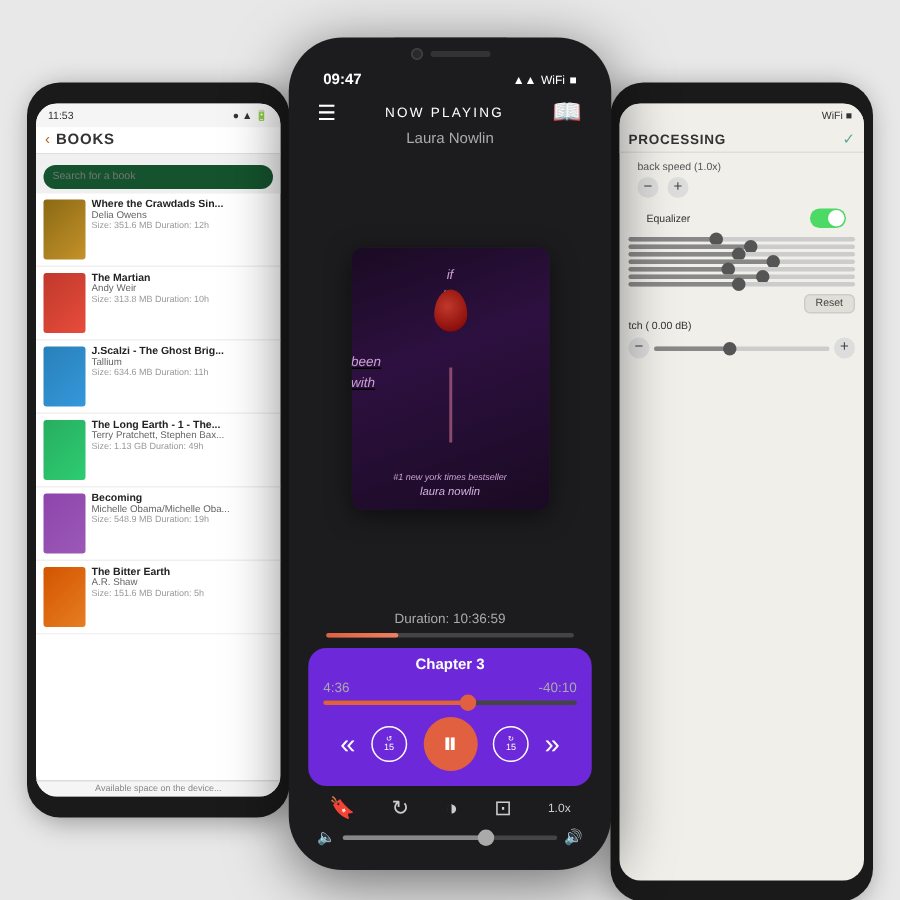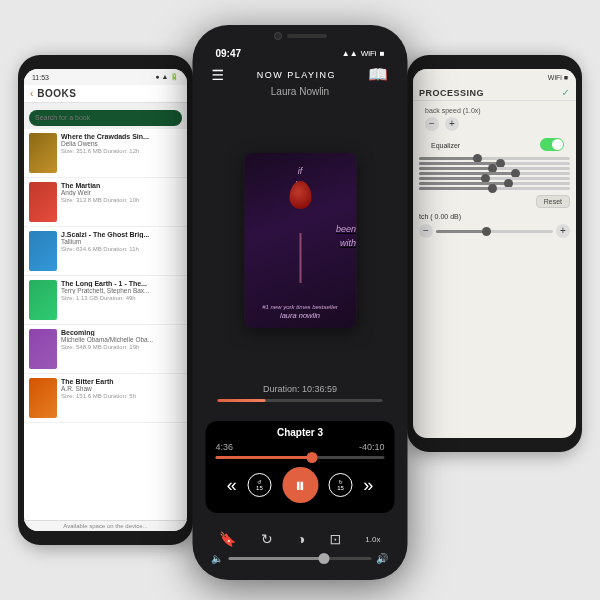--- a/index.html
+++ b/index.html
@@ -137,21 +137,21 @@
       padding: 2px;
       border-top: 1px solid #ddd;
     }
 
     
     .phone-right {
       position: absolute;
       right: 18px;
       top: 55px;
       width: 175px;
-      height: 397px;
+      height: 546px;
       background: #1a1a1a;
       border-radius: 22px;
       box-shadow: -3px 3px 18px rgba(0,0,0,0.35);
       overflow: hidden;
       z-index: 1;
     }
     .phone-right-screen {
       position: absolute;
       top: 14px;
       left: 6px;
@@ -405,21 +405,21 @@
     }
     .center-cover-area {
       flex: 1;
       display: flex;
       align-items: center;
       justify-content: center;
       padding: 0 20px;
       min-height: 0;
     }
     .center-cover {
-      width: 112px;
+      width: 132px;
       height: 175px;
       border-radius: 8px;
       background: #2a1a2e;
       position: relative;
       overflow: hidden;
       box-shadow: 0 4px 16px rgba(0,0,0,0.5);
       display: flex;
       align-items: center;
       justify-content: center;
     }
@@ -468,22 +468,22 @@
       border-radius: 2px;
       flex-shrink: 0;
     }
     .center-progress-fill {
       height: 100%;
       width: 29%;
       background: linear-gradient(90deg, #e06040, #f08060);
       border-radius: 2px;
     }
     .center-chapter-panel {
-      margin: 16px 8px;
-      background: #000000;
+      margin: 4px 8px;
+      background: #6d28d9;
       border-radius: 12px;
       padding: 6px 10px;
       flex-shrink: 0;
     }
     .center-chapter-name {
       text-align: center;
       font-size: 10px;
       font-weight: 600;
       color: #fff;
       margin-bottom: 4px;
@@ -811,23 +811,23 @@
             <div style="font-size:9px; color:#c8a0d0; font-style:italic;">if</div>
             <div style="font-size:9px; color:#c8a0d0; font-style:italic;">he</div>
             <div style="font-size:9px; color:#c8a0d0; font-style:italic;">had</div>
           </div>
 
           <div class="flower-stem"></div>
           <div style="position:absolute; top:28px; left:50%; transform:translateX(-50%); z-index:4;">
             <div class="droplet"></div>
           </div>
 
-          <div style="position:absolute; top:70px; left:0; right:0; text-align:right; z-index:5; line-height:1.5;text-decoration:underline;">
+          <div style="position:absolute; top:70px; left:0; right:0; text-align:left; z-index:5; line-height:1.5;text-decoration:underline;">
             <div style="font-size:9px; color:#c8a0d0; font-style:italic;">been</div>
-            <div style="font-size:9px; color:#c8a0d0; font-style:italic;margin-left:12px;">with</div>
+            <div style="font-size:9px; color:#c8a0d0; font-style:italic;">with</div>
           </div>
           <div class="cover-subtitle">#1 new york times bestseller</div>
           <div class="cover-author-name">laura nowlin</div>
         </div>
       </div>
       <div class="center-duration">
         <div class="center-duration-text">
           <span>Duration: </span><span>10:36:59</span>
         </div>
       </div>

